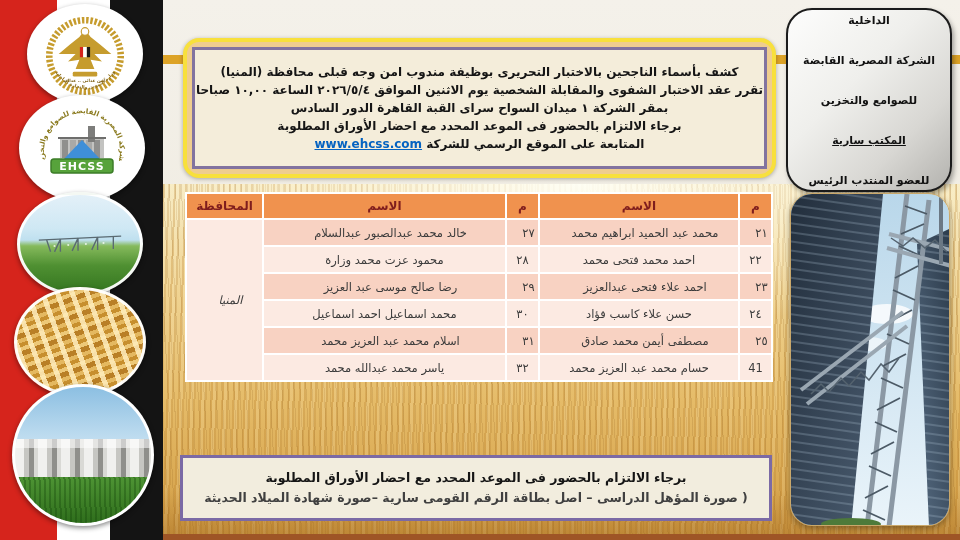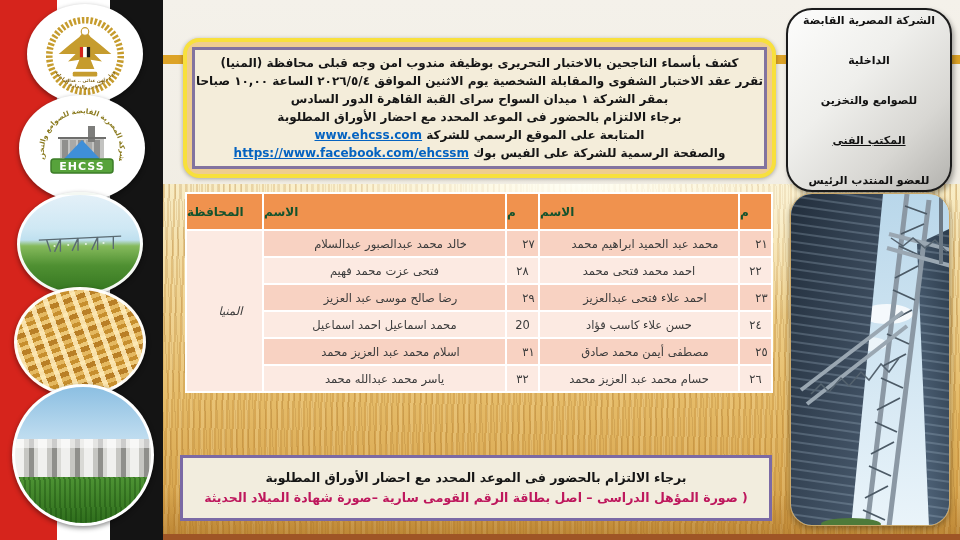--- a/index.html
+++ b/index.html
@@ -87,21 +87,21 @@
   }
   .box-ministry .u { text-decoration:underline; }
 
   
   table.names {
     position:absolute; left:185px; top:192px; z-index:2;
     border-collapse:separate; border-spacing:2px; background:#ffffff;
     direction:rtl; table-layout:fixed;
   }
   table.names th {
-    background:#f0924e; color:#14532d; font-weight:bold; font-size:12px; height:35px; text-align:left;
+    background:#f0924e; color:#7f1d1d; font-weight:bold; font-size:12px; height:24px; text-align:center;
   }
   table.names td {
     font-size:11.5px; color:#3b3b3b; height:25px; text-align:center; font-weight:normal;
   }
   tr.dark td  { background:#f8d2c2;padding-left:12px; }
   tr.light td { background:#fceae2; }
   td.gov      { background:#fceae2 !important; font-size:12px; color:#333;font-style:italic; }
 
   
   .photo-silos {
@@ -110,21 +110,21 @@
     border:1px solid #caa86a;
   }
 
   
   .box-bottom {
     position:absolute; left:180px; top:455px; width:592px; height:66px; z-index:2;
     background:#f2edde; border:3px solid #7b6aa5;
     display:flex; flex-direction:column; justify-content:center; text-align:center;
     direction:rtl; font-weight:bold; font-size:12.5px; line-height:20px; color:#151515;
   }
-  .red { color:#be185d; }
+  .red { color:#404040; }
 </style>
 </head>
 <body>
 
 <div class="slide">
 
   <div class="wheat-bg"></div>
   <div class="accent-line"></div>
   <div class="bottom-line"></div>
 
@@ -199,33 +199,29 @@
   <div class="box-top">
     <div class="inner">
       <div>كشف بأسماء الناجحين بالاختبار التحريرى بوظيفة مندوب امن وجه قبلى محافظة (المنيا)</div>
       <div>تقرر عقد الاختبار الشفوى والمقابلة الشخصية يوم الاثنين الموافق ٢٠٢٦/٥/٤ الساعة ١٠,٠٠ صباحا</div>
       <div>بمقر الشركة ١ ميدان السواح سراى القبة القاهرة الدور السادس</div>
       <div>برجاء الالتزام بالحضور فى الموعد المحدد مع احضار الأوراق المطلوبة</div>
       <div>
         <span>المتابعة على الموقع الرسمي للشركة</span>
         <span class="link">www.ehcss.com</span>
       </div>
-      <div>
-        <span>والصفحة الرسمية للشركة على الفيس بوك</span>
-        <span class="link">https://www.facebook.com/ehcssm</span>
-      </div>
     </div>
   </div>
 
   <div class="box-ministry">
     <div>وزارة التموين والتجارة</div>
+    <div>الداخلية</div>
     <div>الشركة المصرية القابضة</div>
-    <div>الداخلية</div>
     <div>للصوامع والتخزين</div>
-    <div class="u">المكتب الفنى</div>
+    <div class="u">المكتب سارية</div>
     <div>للعضو المنتدب الرئيس</div>
     <div>التنفيذى</div>
   </div>
 
   <table class="names" dir="rtl">
     <colgroup>
       <col style="width:31px">
         <col style="width:198px">
         <col style="width:31px">
         <col style="width:241px">
@@ -245,42 +241,42 @@
         <td>٢١</td>
         <td>محمد عبد الحميد ابراهيم محمد</td>
         <td>٢٧</td>
         <td>خالد محمد عبدالصبور عبدالسلام</td>
         <td class="gov" rowspan="6">المنيا</td>
       </tr>
       <tr class="light">
         <td>٢٢</td>
         <td>احمد محمد فتحى محمد</td>
         <td>٢٨</td>
-        <td>فتحى عزت محمد فهيم</td>
+        <td>محمود عزت محمد وزارة</td>
       </tr>
       <tr class="dark">
         <td>٢٣</td>
         <td>احمد علاء فتحى عبدالعزيز</td>
         <td>٢٩</td>
         <td>رضا صالح موسى عبد العزيز</td>
       </tr>
       <tr class="light">
         <td>٢٤</td>
         <td>حسن علاء كاسب فؤاد</td>
-        <td>20</td>
+        <td>٣٠</td>
         <td>محمد اسماعيل احمد اسماعيل</td>
       </tr>
       <tr class="dark">
         <td>٢٥</td>
         <td>مصطفى أيمن محمد صادق</td>
         <td>٣١</td>
         <td>اسلام محمد عبد العزيز محمد</td>
       </tr>
       <tr class="light">
-        <td>٢٦</td>
+        <td>41</td>
         <td>حسام محمد عبد العزيز محمد</td>
         <td>٣٢</td>
         <td>ياسر محمد عبدالله محمد</td>
       </tr>
     </tbody>
   </table>
 
   <div class="photo-silos">
     <svg viewBox="0 0 160 333" width="160" height="333">
       <defs>

